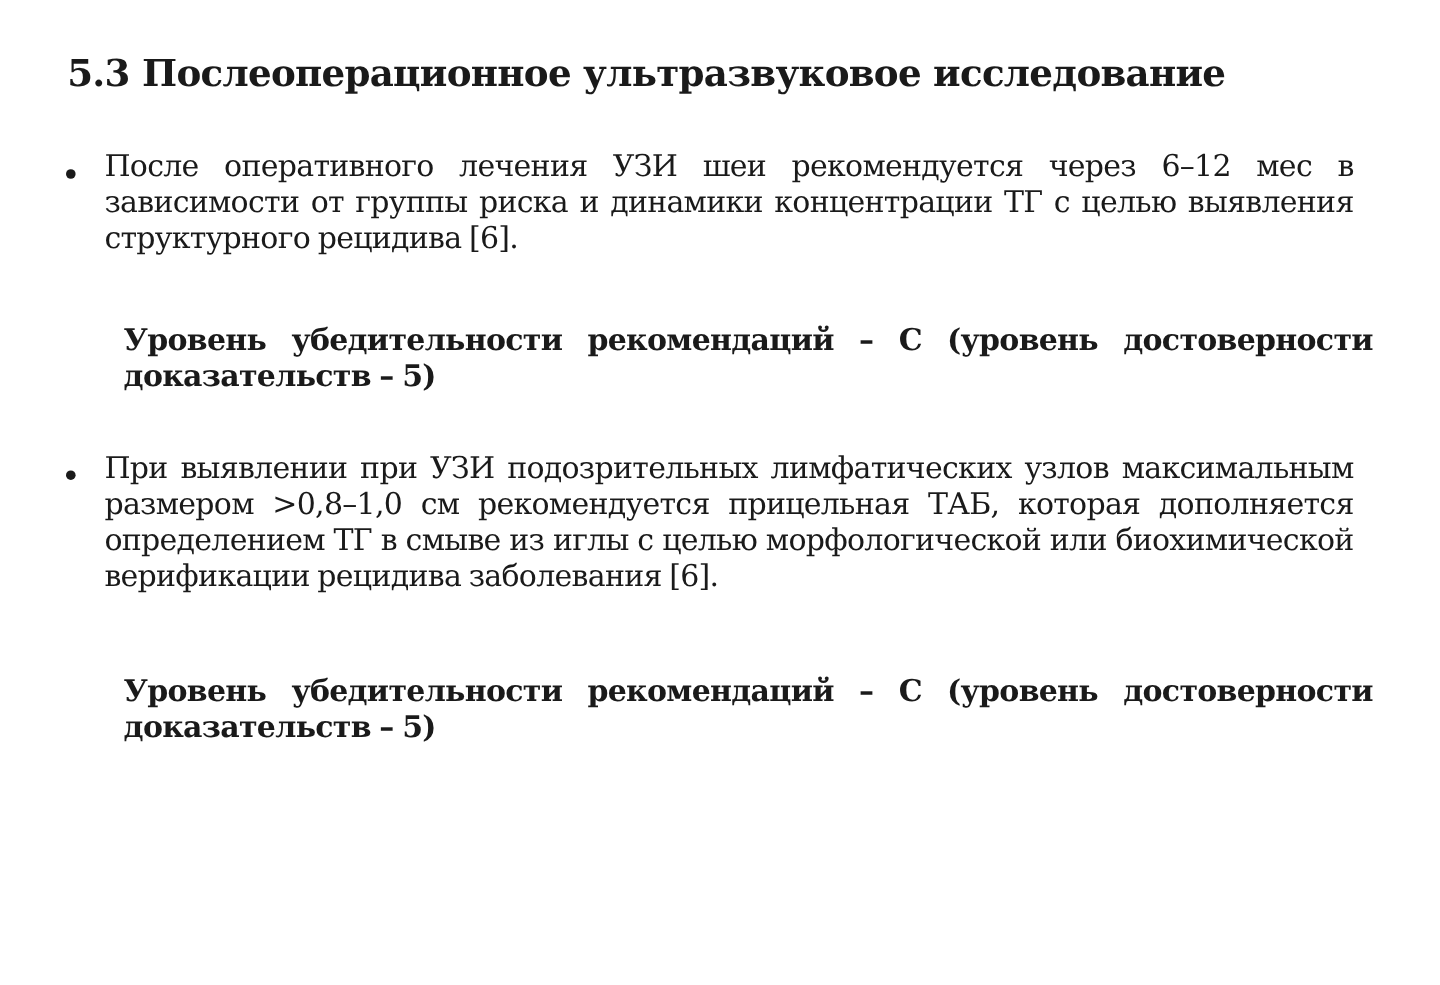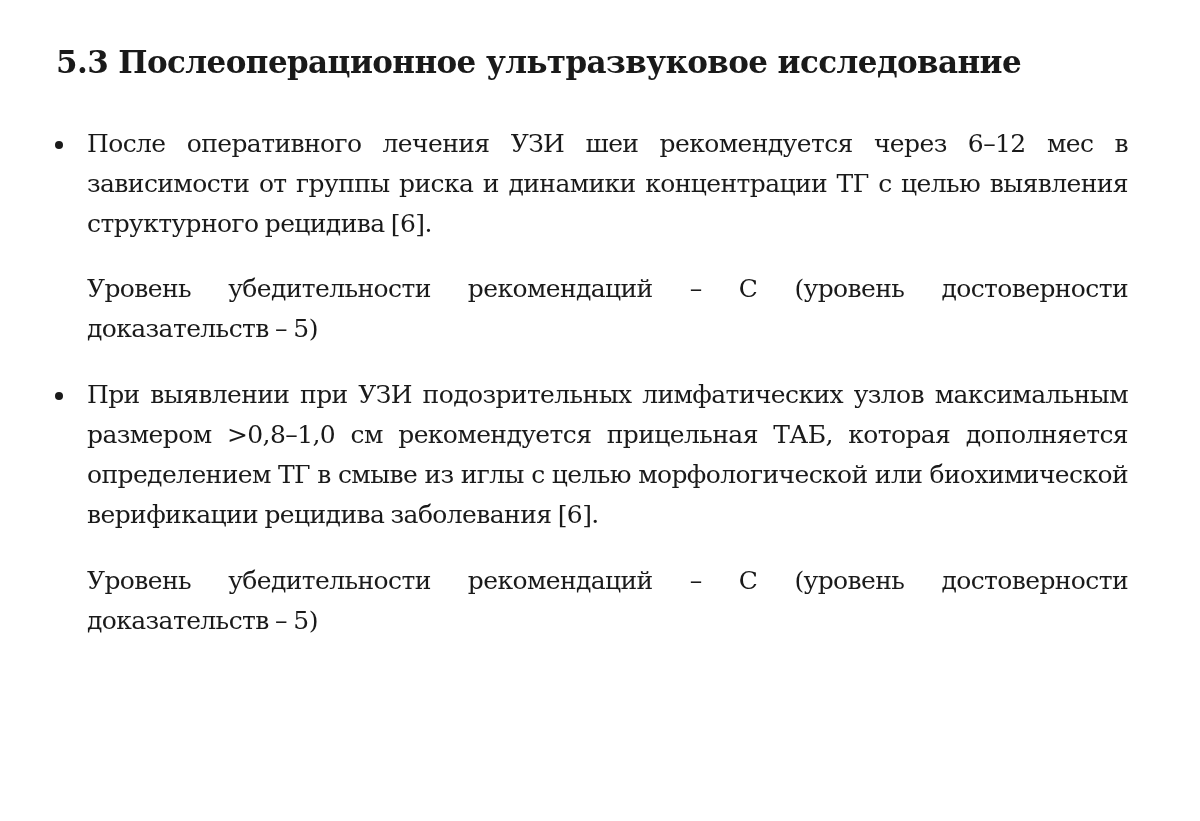--- a/index.html
+++ b/index.html
@@ -28,35 +28,35 @@
       font-weight: bold;
       letter-spacing: -0.6px;
       line-height: 48px;
       white-space: nowrap;
     }
     .block {
       position: absolute;
       left: 87px;
       width: 1041px;
       font-size: 25px;
-      line-height: 40px;
+      line-height: 30px;
       text-align: justify;
       letter-spacing: -0.6px;
       word-spacing: -1px;
     }
     .bullet {
       position: absolute;
       left: -32px;
       top: 17px;
       width: 8px;
       height: 8px;
       border-radius: 50%;
       background: #1a1a1a;
     }
-    .bold { font-weight: normal; }
+    .bold { font-weight: bold; margin-left: 16px; }
     .italic { font-style: italic; }
     .b1 { top: 124px; }
     .r1 { top: 269px; }
     .b2 { top: 375px; }
     .r2 { top: 561px; }
     .c1 { top: 667px; }
   </style>
 </head>
 <body>
 

